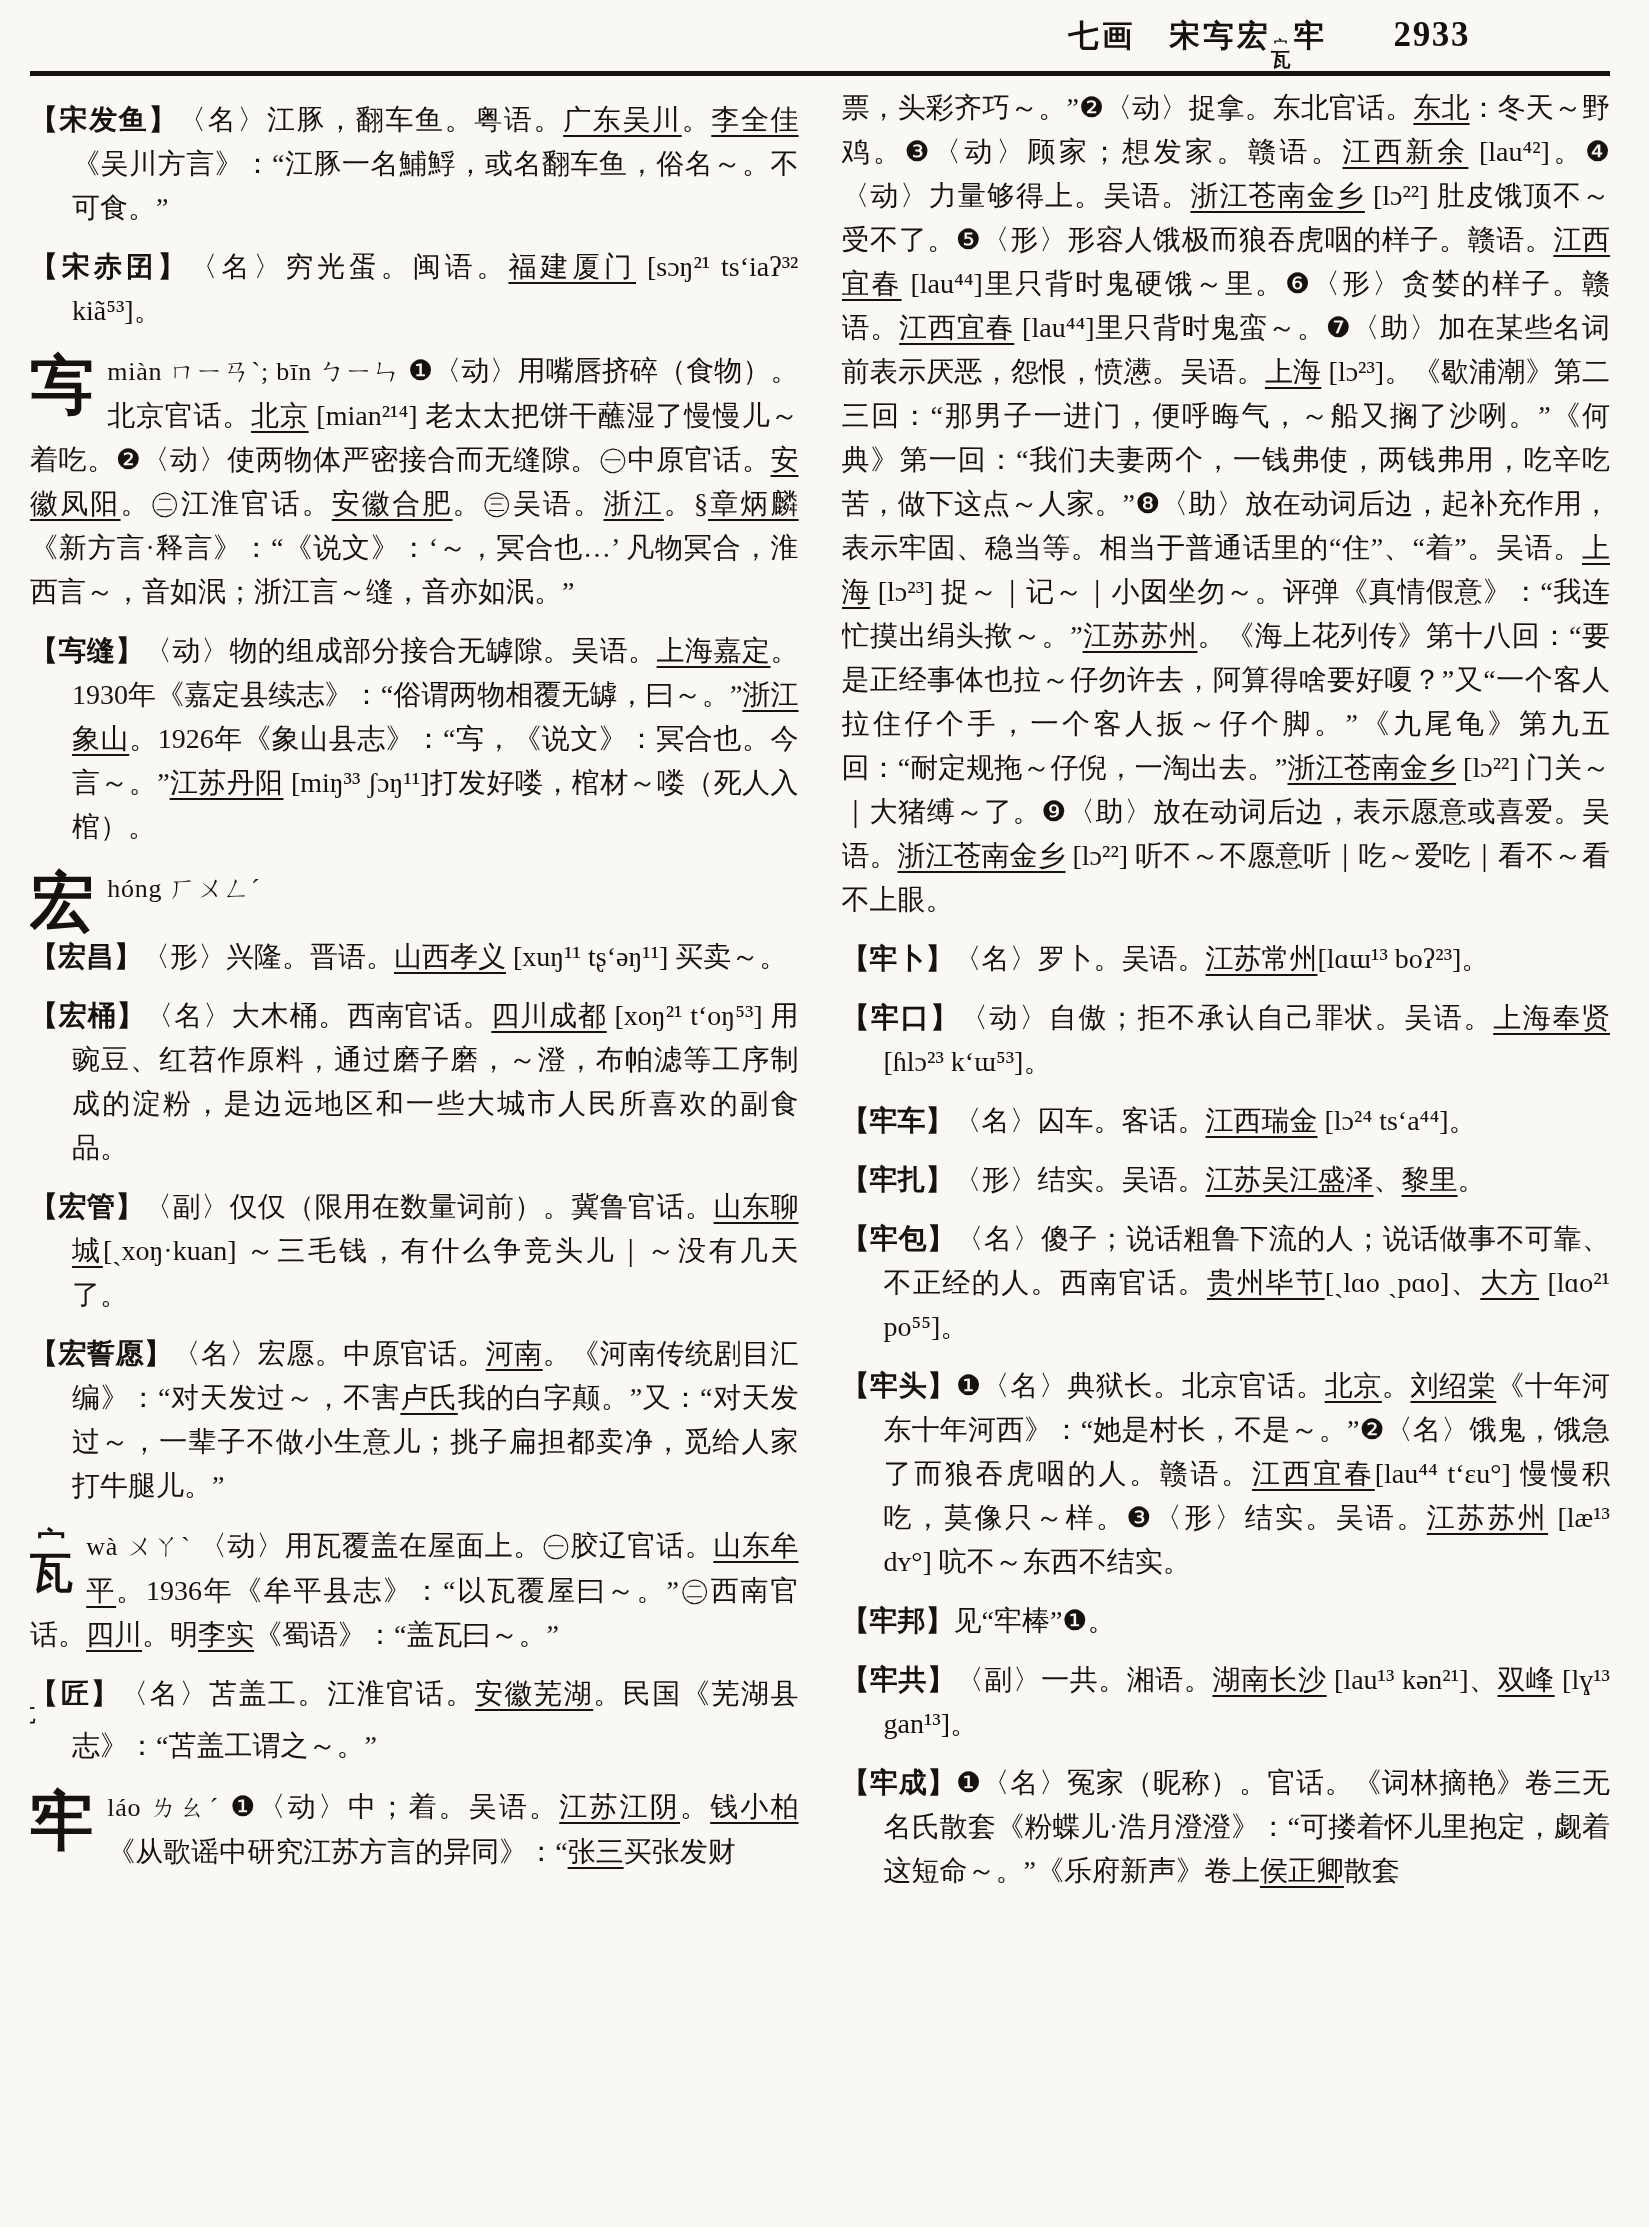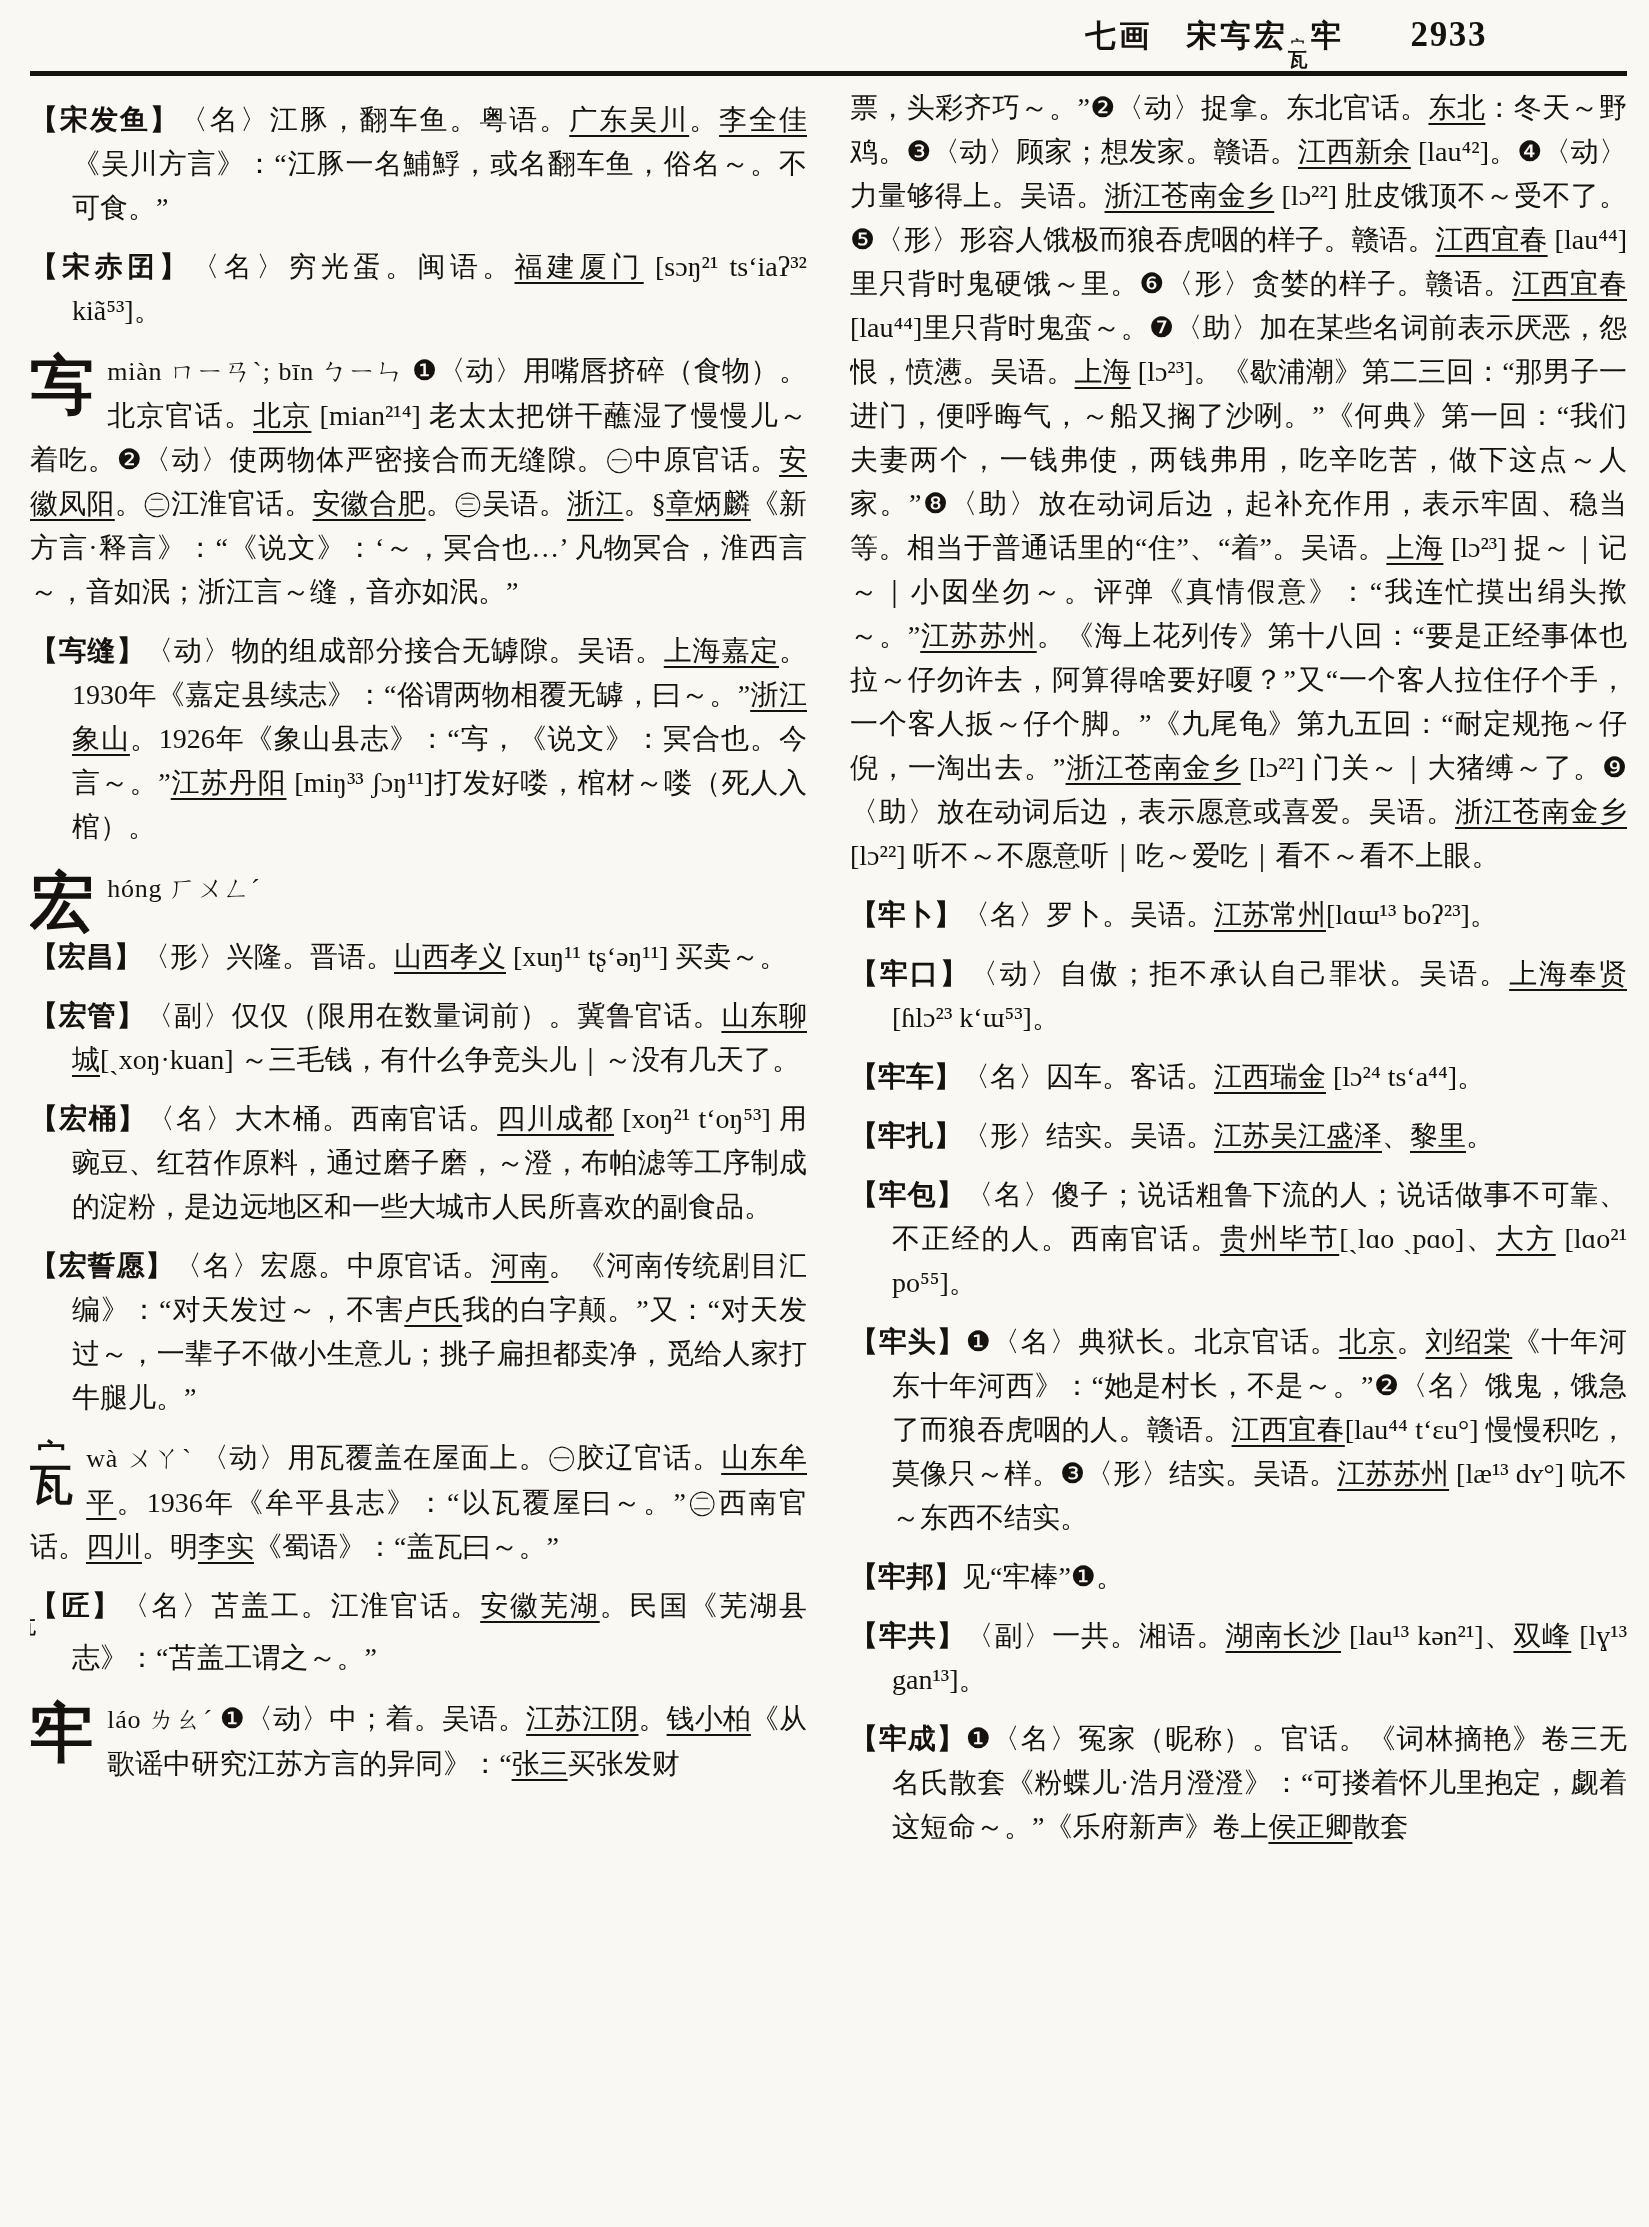--- a/index.html
+++ b/index.html
@@ -1,21 +1,21 @@
 <!DOCTYPE html>
 <html style="font-size:13.2px"><head>
 <meta charset="utf-8">
 <style>
   html,body{margin:0;padding:0;}
   body{
     width:1650px;height:2227px;overflow:hidden;
     background:#faf8f3;color:#151210;
     font-family:"Liberation Serif","DejaVu Serif",serif;
   }
-  .pageframe{padding:15px 23px 0 30px;}
+  .pageframe{padding:15px 40px 0 30px;}
   .header{
     display:flex;justify-content:flex-end;align-items:baseline;
     gap:66px;padding-right:140px;height:51px;
     font-size:30.5px;font-weight:700;letter-spacing:3.3px;
   }
   .header .pgnum{font-size:35px;letter-spacing:1.6px;}
   .rule{border-bottom:5px solid #161310;margin-top:5px;}
   .cols{display:flex;gap:43px;margin-top:6.6px;height:2128px;}
   .col{width:777px;overflow:hidden;font-size:28px;line-height:44px;text-align:justify;}
   .entry{margin:15px 0;padding-left:1.5em;text-indent:-1.5em;clear:left;}
@@ -69,23 +69,23 @@
       </div>
 
       <div class="entry"><span class="hw">【㝍缝】</span><span>〈动〉物的组成部分接合无罅隙。吴语。<u>上海嘉定</u>。1930年《嘉定县续志》：“俗谓两物相覆无罅，曰～。”<u>浙江象山</u>。1926年《象山县志》：“㝍，《说文》：冥合也。今言～。”<u>江苏丹阳</u> [miŋ³³ ʃɔŋ¹¹]打发好喽，棺材～喽（死人入棺）。</span></div>
 
       <div class="section">
         <span class="bigchar">宏</span><span class="pinyin">hóng ㄏㄨㄥˊ</span>
       </div>
 
       <div class="entry"><span class="hw">【宏昌】</span><span>〈形〉兴隆。晋语。<u>山西孝义</u> [xuŋ¹¹ tʂ‘əŋ¹¹] 买卖～。</span></div>
 
+      <div class="entry"><span class="hw">【宏桶】</span><span>〈名〉大木桶。西南官话。<u>四川成都</u> [xoŋ²¹ t‘oŋ⁵³] 用豌豆、红苕作原料，通过磨子磨，～澄，布帕滤等工序制成的淀粉，是边远地区和一些大城市人民所喜欢的副食品。</span></div>
+
       <div class="entry"><span class="hw">【宏管】</span><span>〈副〉仅仅（限用在数量词前）。冀鲁官话。<u>山东聊城</u>[ˏxoŋ·kuan] ～三毛钱，有什么争竞头儿｜～没有几天了。</span></div>
-
-      <div class="entry"><span class="hw">【宏桶】</span><span>〈名〉大木桶。西南官话。<u>四川成都</u> [xoŋ²¹ t‘oŋ⁵³] 用豌豆、红苕作原料，通过磨子磨，～澄，布帕滤等工序制成的淀粉，是边远地区和一些大城市人民所喜欢的副食品。</span></div>
 
       <div class="entry"><span class="hw">【宏誓愿】</span><span>〈名〉宏愿。中原官话。<u>河南</u>。《河南传统剧目汇编》：“对天发过～，不害<u>卢氏</u>我的白字颠。”又：“对天发过～，一辈子不做小生意儿；挑子扁担都卖净，觅给人家打牛腿儿。”</span></div>
 
       <div class="section">
         <span class="bigstack">
             <span class="t">宀</span>
             <span class="b">瓦</span>
           </span><span class="pinyin">wà ㄨㄚˋ</span> <span>〈动〉用瓦覆盖在屋面上。㊀胶辽官话。<u>山东牟平</u>。1936年《牟平县志》：“以瓦覆屋曰～。”㊁西南官话。<u>四川</u>。明<u>李实</u>《蜀语》：“盖瓦曰～。”</span>
       </div>
 

